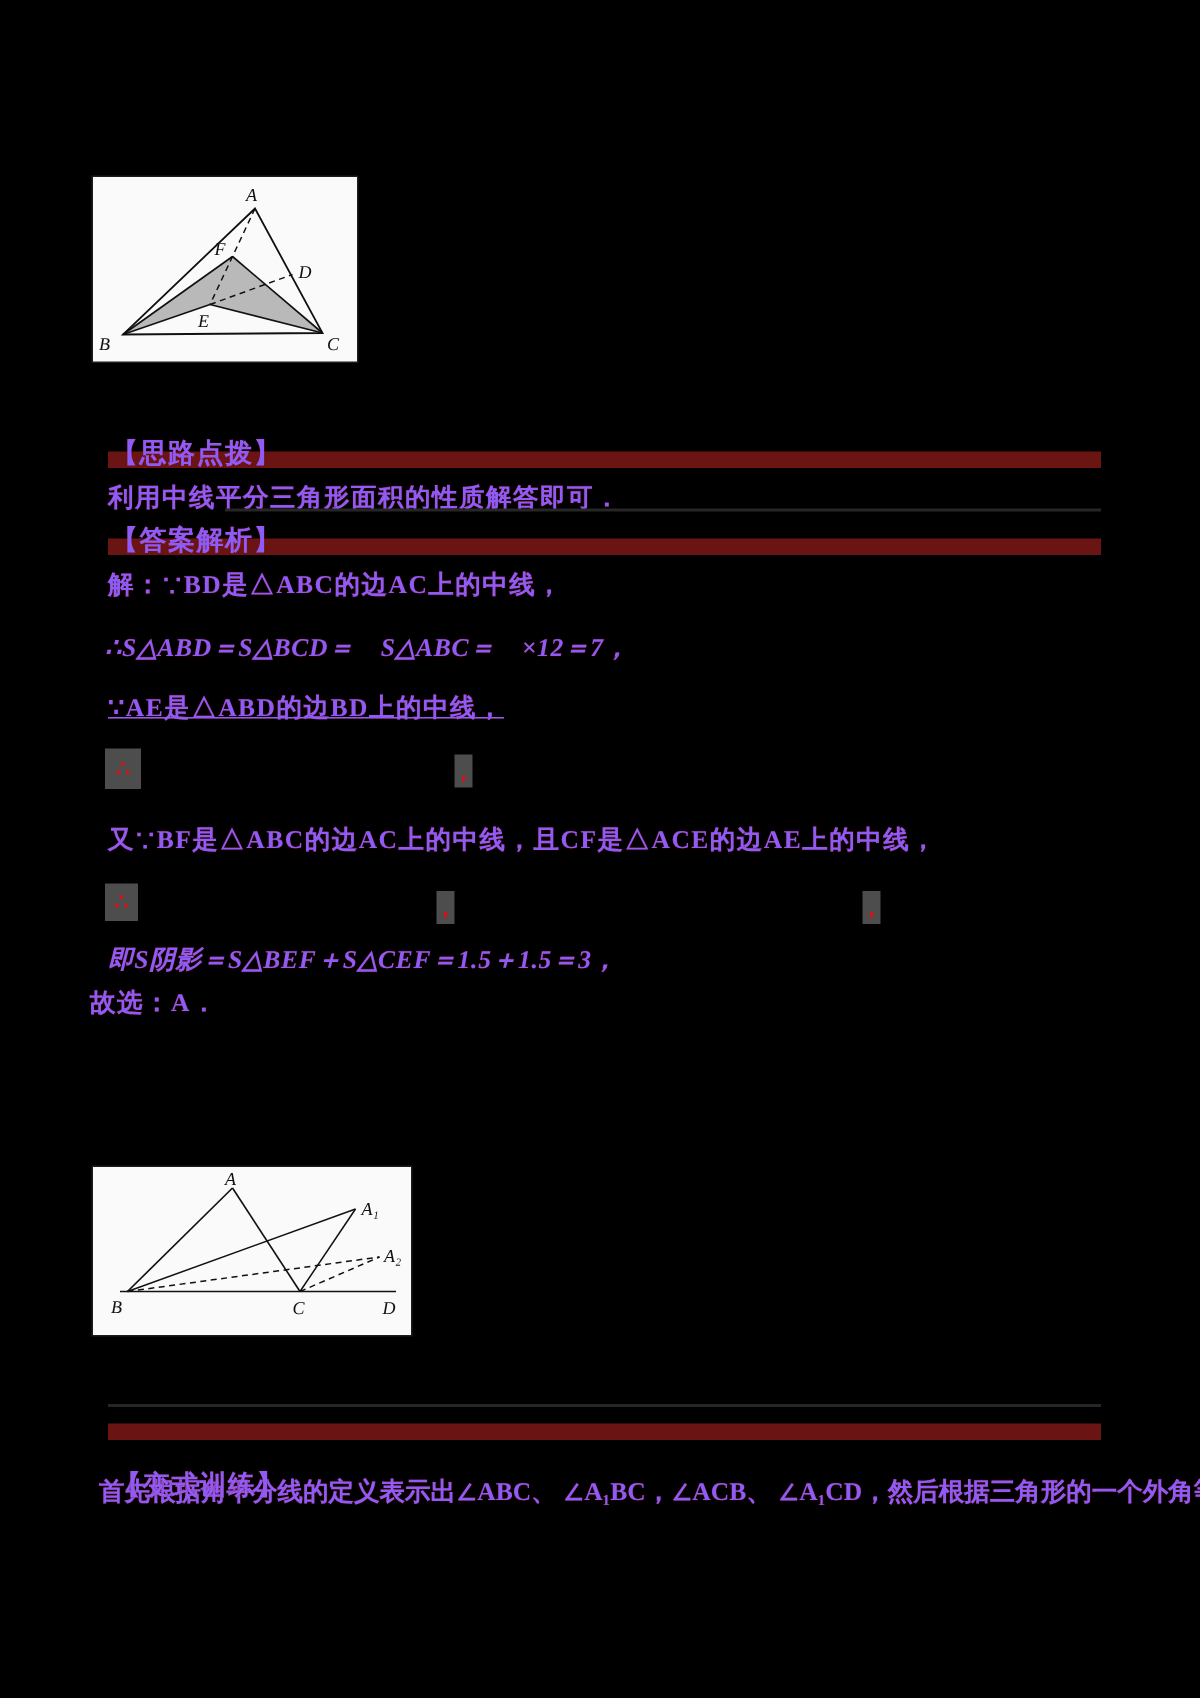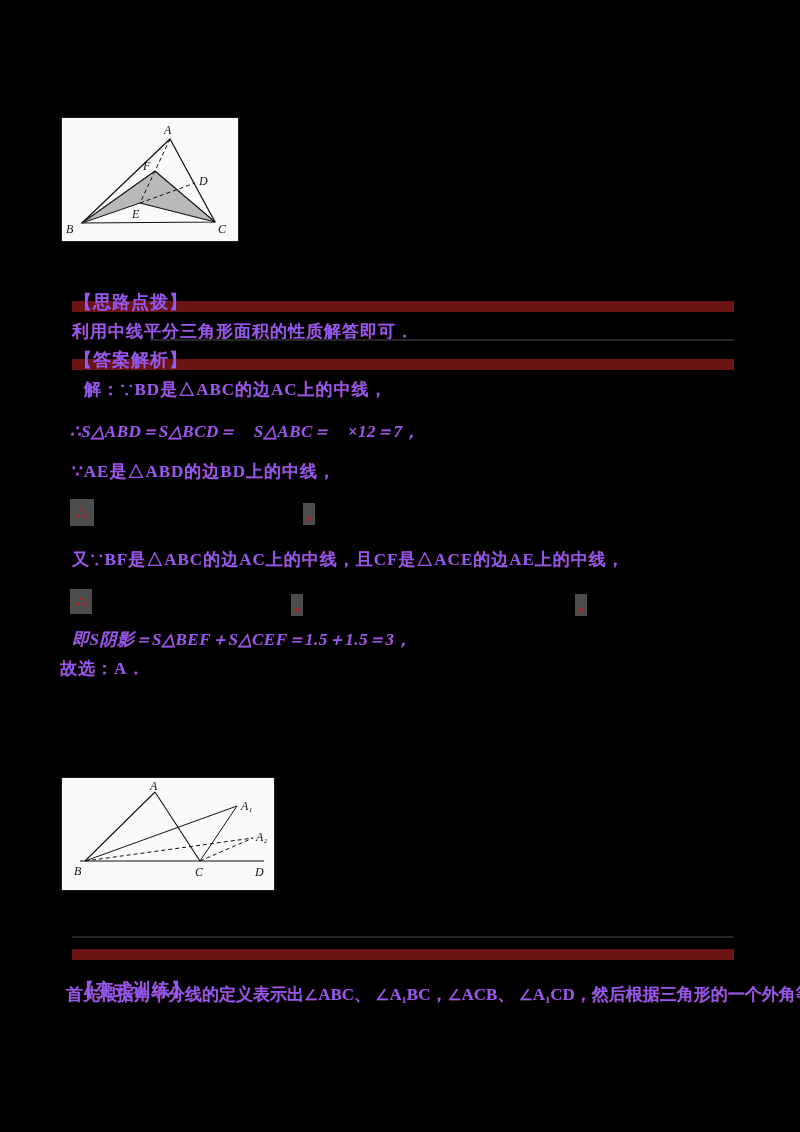--- a/index.html
+++ b/index.html
@@ -92,25 +92,25 @@
 
 <div class="heading-band" style="left:72px;top:301px;width:662px;"></div>
 <div class="red-line heading-text" style="left:74px;top:291px;">【思路点拨】</div>
 
 <div class="red-line" style="left:72px;top:321px;">利用中线平分三角形面积的性质解答即可．</div>
 <div class="faint-rule" style="left:150px;top:339px;width:584px;"></div>
 
 <div class="heading-band" style="left:72px;top:359px;width:662px;"></div>
 <div class="red-line heading-text" style="left:74px;top:349px;">【答案解析】</div>
 
-<div class="red-line" style="left:84px;top:379px;">解：∵BD是△ABC的边AC上的中线，</div>
+<div class="red-line" style="left:72px;top:379px;">解：∵BD是△ABC的边AC上的中线，</div>
 
 <div class="red-line math-line" style="left:70px;top:421px;">∴S△ABD＝S△BCD＝　S△ABC＝　×12＝7，</div>
 
-<div class="red-line" style="left:72px;top:461px;">∵AE是△ABD的边BD上的中线，</div>
+<div class="red-line" style="left:72px;top:461px;text-decoration:underline;">∵AE是△ABD的边BD上的中线，</div>
 
 <div class="eq-chip" style="left:70px;top:499px;width:24px;height:27px;">
   <span>∴</span>
 </div>
 <div class="eq-chip" style="left:303px;top:503px;width:12px;height:22px;">
   <span>，</span>
 </div>
 
 <div class="red-line" style="left:72px;top:549px;">又∵BF是△ABC的边AC上的中线，且CF是△ACE的边AE上的中线，</div>
 

